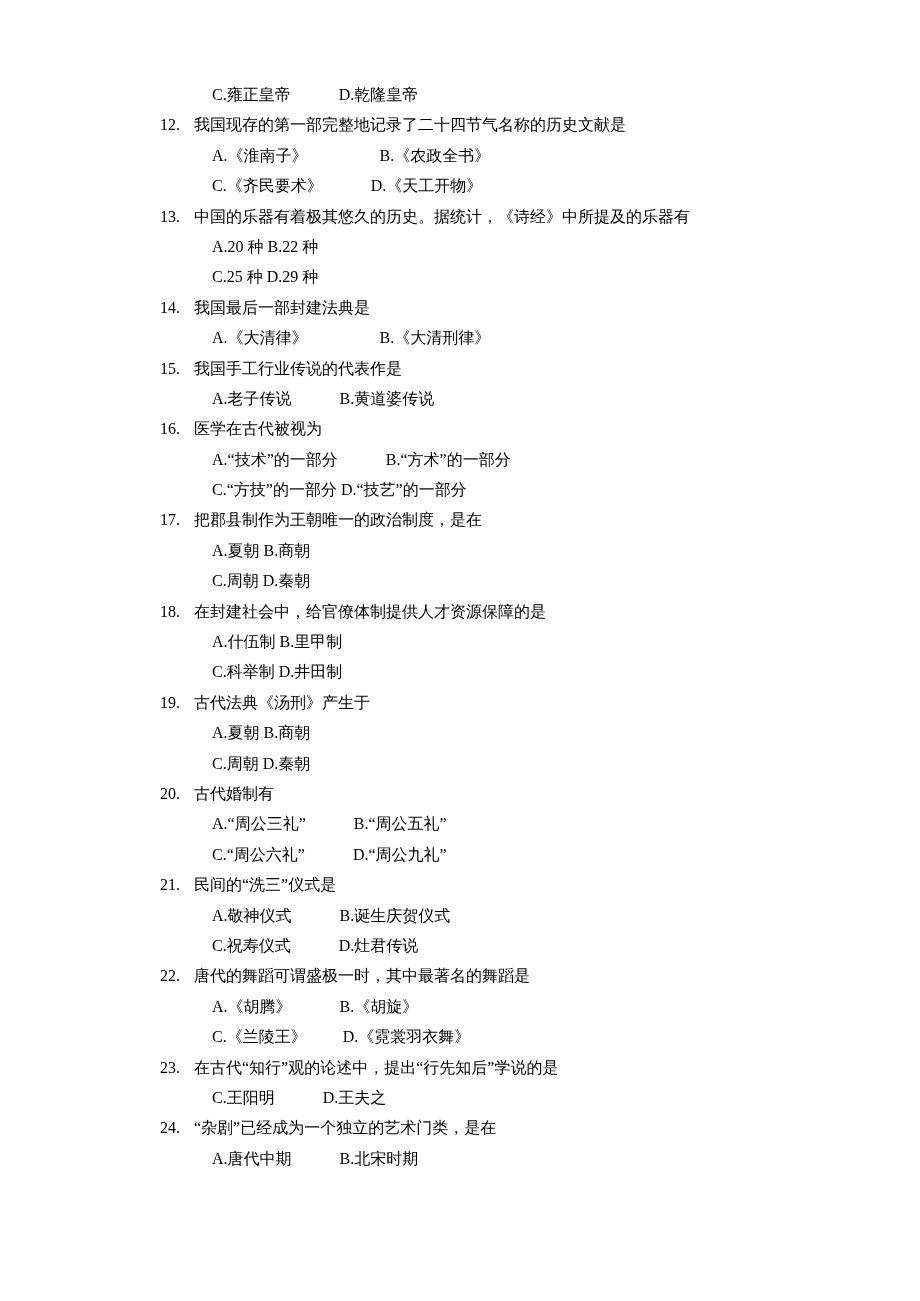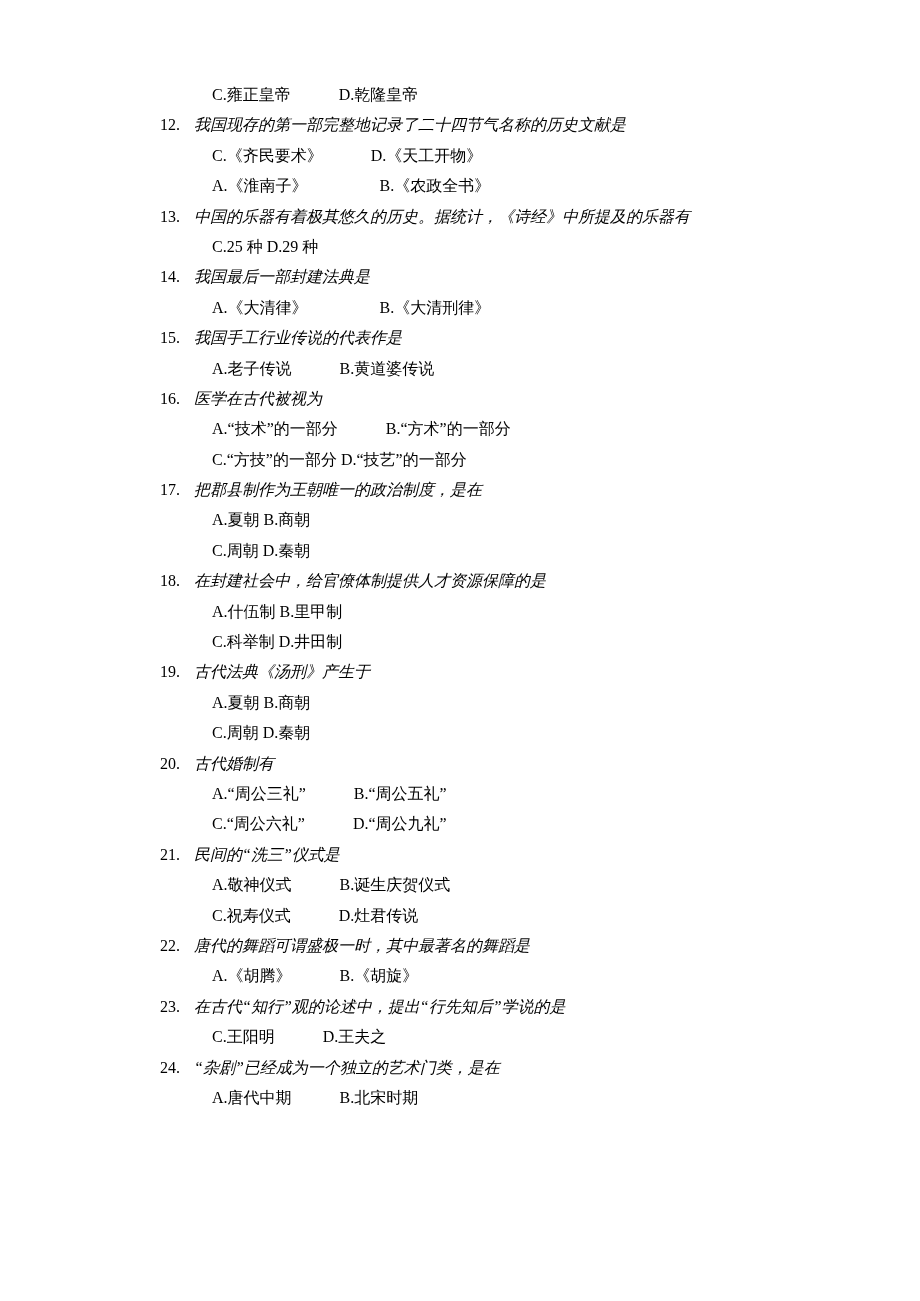--- a/index.html
+++ b/index.html
@@ -22,21 +22,20 @@
     text-align: right;
     flex-shrink: 0;
   }
   .dot {
     width: 18px;
     text-align: left;
     flex-shrink: 0;
   }
   .stem {
     flex: 1;
-    font-style: italic;
   }
   .opts {
     padding-left: 72px;
   }
   .opt-line {
     white-space: nowrap;
   }
   .gap1 { display:inline-block; width: 48px; }
   .gap2 { display:inline-block; width: 72px; }
   .gap3 { display:inline-block; width: 36px; }
@@ -49,27 +48,28 @@
     <span>C.雍正皇帝</span><span class="gap1"></span><span>D.乾隆皇帝</span>
   </div>
 </div>
 
 <div id="questions">
     <div class="row">
       <span class="num">12</span>
       <span class="dot"> .</span>
       <span class="stem">我国现存的第一部完整地记录了二十四节气名称的历史文献是</span>
     </div>
+    <div class="opts opt-line"><span>A.《淮南子》</span><span class="gap2"></span><span>B.《农政全书》</span></div>
     <div class="opts opt-line"><span>C.《齐民要术》</span><span class="gap1"></span><span>D.《天工开物》</span></div>
-    <div class="opts opt-line"><span>A.《淮南子》</span><span class="gap2"></span><span>B.《农政全书》</span></div>
     <div class="row">
       <span class="num">13</span>
       <span class="dot"> .</span>
       <span class="stem">中国的乐器有着极其悠久的历史。据统计，《诗经》中所提及的乐器有</span>
     </div>
+    <div class="opts opt-line"><span>A.20 种 B.22 种</span></div>
     <div class="opts opt-line"><span>C.25 种 D.29 种</span></div>
     <div class="row">
       <span class="num">14</span>
       <span class="dot"> .</span>
       <span class="stem">我国最后一部封建法典是</span>
     </div>
     <div class="opts opt-line"><span>A.《大清律》</span><span class="gap2"></span><span>B.《大清刑律》</span></div>
     <div class="row">
       <span class="num">15</span>
       <span class="dot"> .</span>
@@ -117,20 +117,21 @@
       <span class="stem">民间的“洗三”仪式是</span>
     </div>
     <div class="opts opt-line"><span>A.敬神仪式</span><span class="gap1"></span><span>B.诞生庆贺仪式</span></div>
     <div class="opts opt-line"><span>C.祝寿仪式</span><span class="gap1"></span><span>D.灶君传说</span></div>
     <div class="row">
       <span class="num">22</span>
       <span class="dot"> .</span>
       <span class="stem">唐代的舞蹈可谓盛极一时，其中最著名的舞蹈是</span>
     </div>
     <div class="opts opt-line"><span>A.《胡腾》</span><span class="gap1"></span><span>B.《胡旋》</span></div>
+    <div class="opts opt-line"><span>C.《兰陵王》</span><span class="gap3"></span><span>D.《霓裳羽衣舞》</span></div>
     <div class="row">
       <span class="num">23</span>
       <span class="dot"> .</span>
       <span class="stem">在古代“知行”观的论述中，提出“行先知后”学说的是</span>
     </div>
     <div class="opts opt-line"><span>C.王阳明</span><span class="gap1"></span><span>D.王夫之</span></div>
     <div class="row">
       <span class="num">24</span>
       <span class="dot"> .</span>
       <span class="stem">“杂剧”已经成为一个独立的艺术门类，是在</span>

